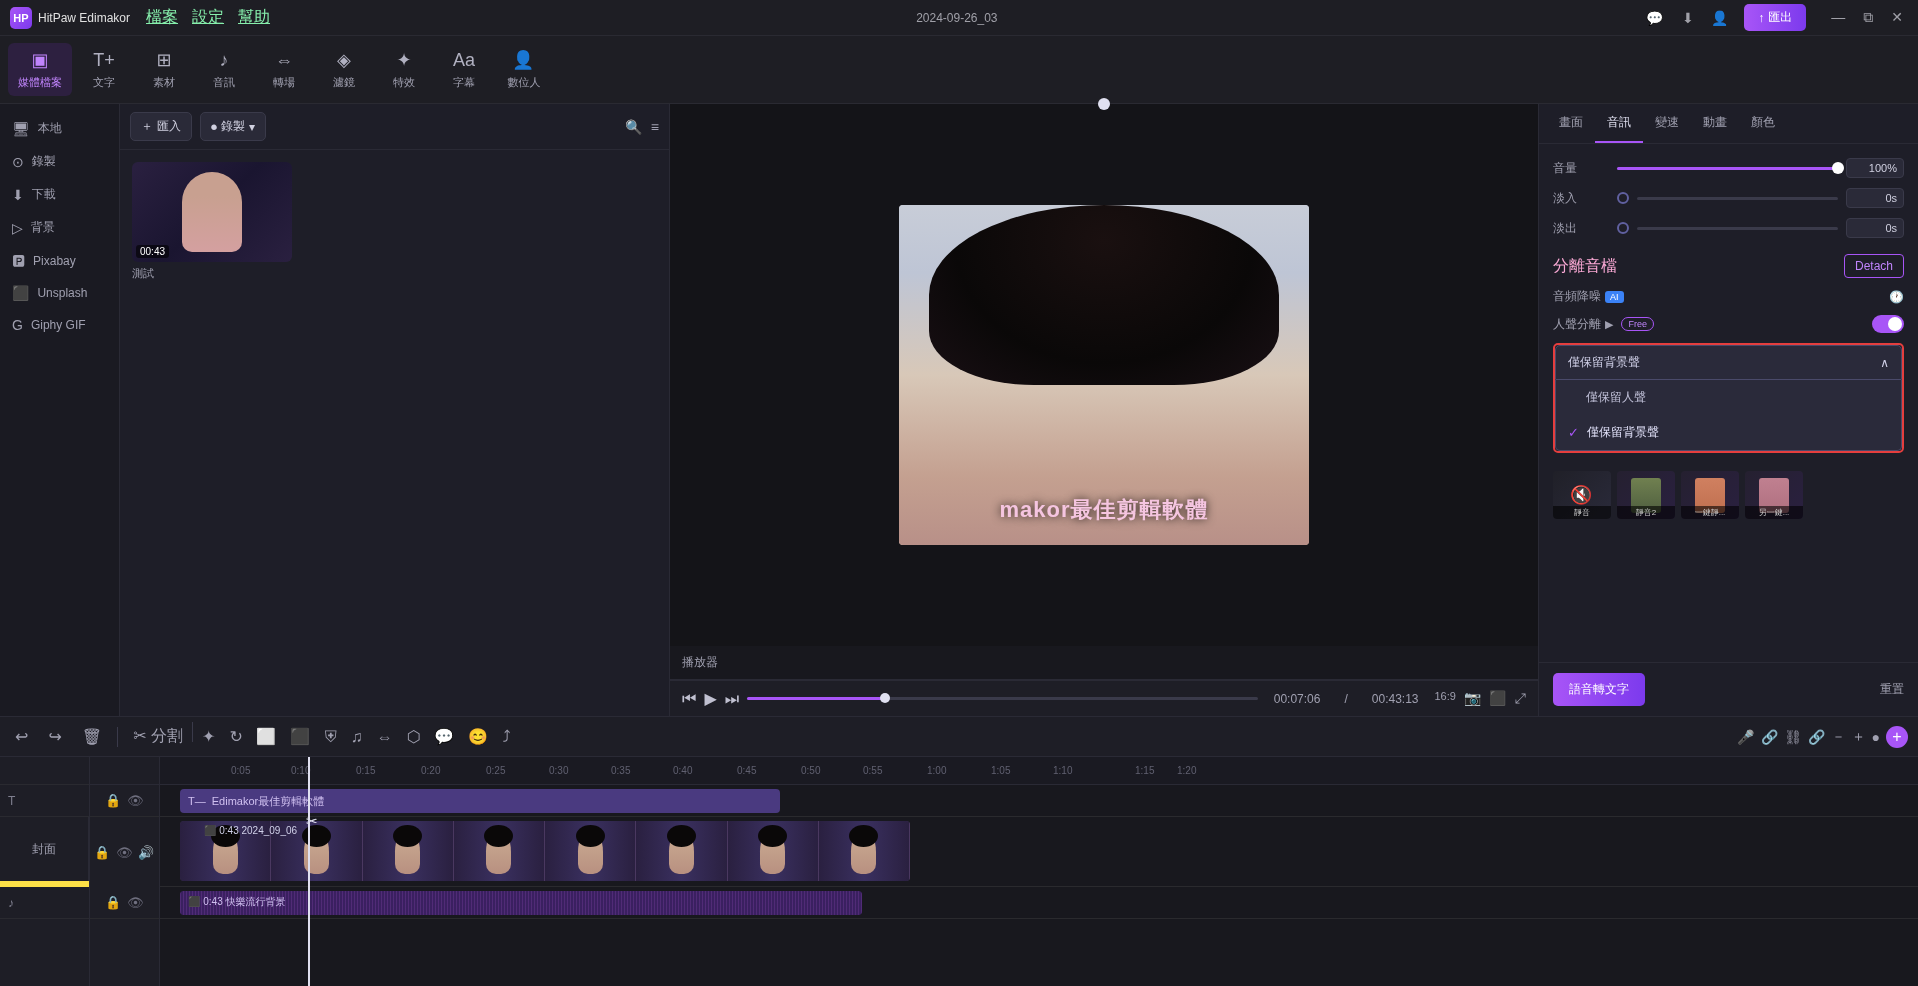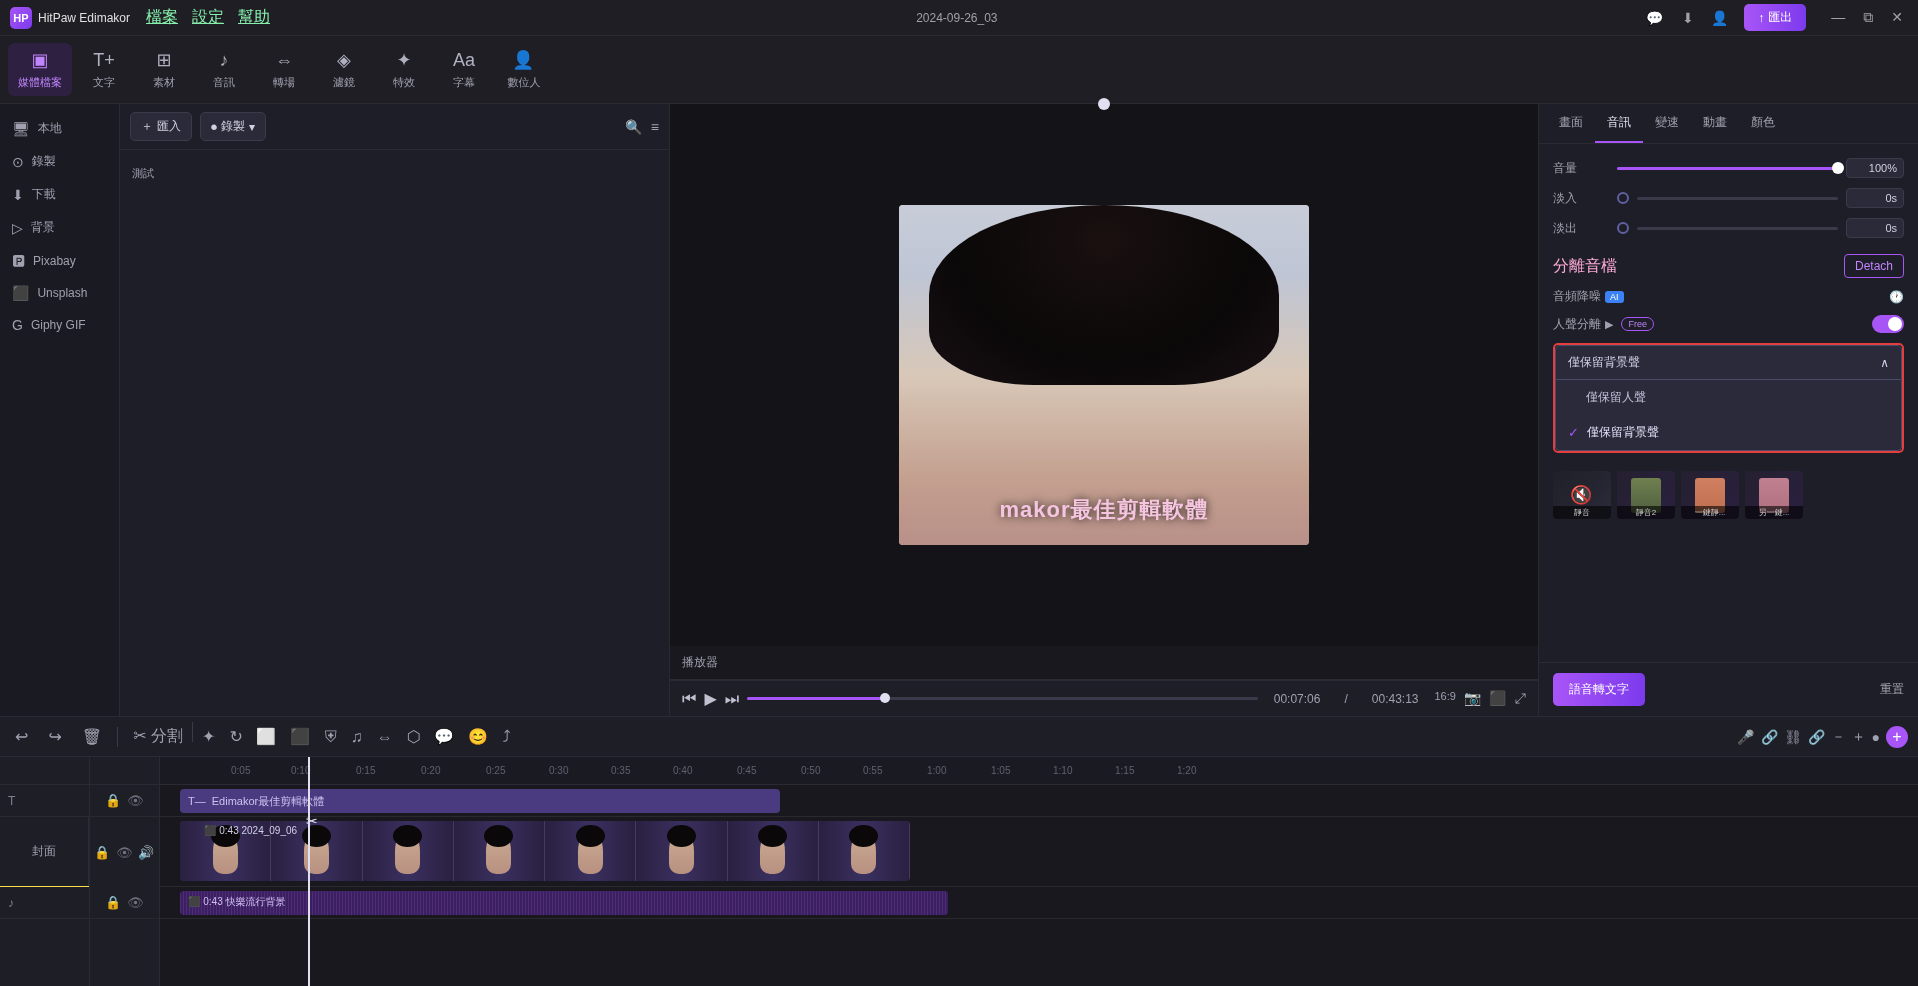--- a/index.html
+++ b/index.html
@@ -808,21 +808,21 @@
       background: #0a0808;
       border-radius: 50%;
     }
     .audio-track-block {
       position: absolute;
       left: 20px;
       top: 4px;
       height: 24px;
       background: #3a2060;
       border-radius: 4px;
-      width: 768px;
+      width: 682px;
       overflow: hidden;
     }
     .audio-waveform {
       width: 100%;
       height: 100%;
       background: repeating-linear-gradient(
         90deg,
         #5a3080 0px, #5a3080 1px,
         #3a2060 1px, #3a2060 3px
       );
@@ -978,20 +978,26 @@
       </button>
       <button class="record-btn">
         <span>⏺</span>
         <span>錄製</span>
         <span>▾</span>
       </button>
       <button class="media-search-btn">🔍</button>
       <button class="media-list-btn">≡</button>
     </div>
     <div id="media-content">
+      <div class="media-thumb">
+        <div class="media-thumb-img">
+          <div class="person-silhouette"></div>
+        </div>
+        <span class="media-duration">00:43</span>
+      </div>
       <div class="media-name">測試</div>
     </div>
   </div>
 
   <div id="preview-area">
     <div id="preview-video">
       <div class="playhead-dot"></div>
       <div class="video-frame">
         <div class="video-person"></div>
         <div class="video-hair"></div>
@@ -1178,21 +1184,21 @@
 
   <div id="timeline-body">
 
     <div id="timeline-labels">
       <div class="tl-label-row" style="height:28px;"></div>
 
       <div class="tl-label-row" style="height:32px;">
         <span class="lbl-icon">T</span>
       </div>
 
-      <div style="display:flex;height:70px;border-bottom:1px solid #fde047;">
+      <div style="display:flex;height:70px;border-bottom:6px solid #fde047;">
         <div class="封面-label-cell">
           <span>封面</span>
         </div>
       </div>
 
       <div class="tl-label-row" style="height:32px;">
         <span class="lbl-icon">♪</span>
       </div>
     </div>
 
@@ -1226,21 +1232,21 @@
           <span class="ruler-mark" style="left:315px;">0:25</span>
           <span class="ruler-mark" style="left:378px;">0:30</span>
           <span class="ruler-mark" style="left:440px;">0:35</span>
           <span class="ruler-mark" style="left:502px;">0:40</span>
           <span class="ruler-mark" style="left:566px;">0:45</span>
           <span class="ruler-mark" style="left:630px;">0:50</span>
           <span class="ruler-mark" style="left:692px;">0:55</span>
           <span class="ruler-mark" style="left:756px;">1:00</span>
           <span class="ruler-mark" style="left:820px;">1:05</span>
           <span class="ruler-mark" style="left:882px;">1:10</span>
-          <span class="ruler-mark" style="left:944px;">1:15</span>
+          <span class="ruler-mark" style="left:964px;">1:15</span>
           <span class="ruler-mark" style="left:1006px;">1:20</span>
         </div>
       </div>
 
       <div id="tracks-container">
 
         <div class="playhead-line"></div>
         <div class="playhead-scissors">✂</div>
 
         <div class="track-row">

